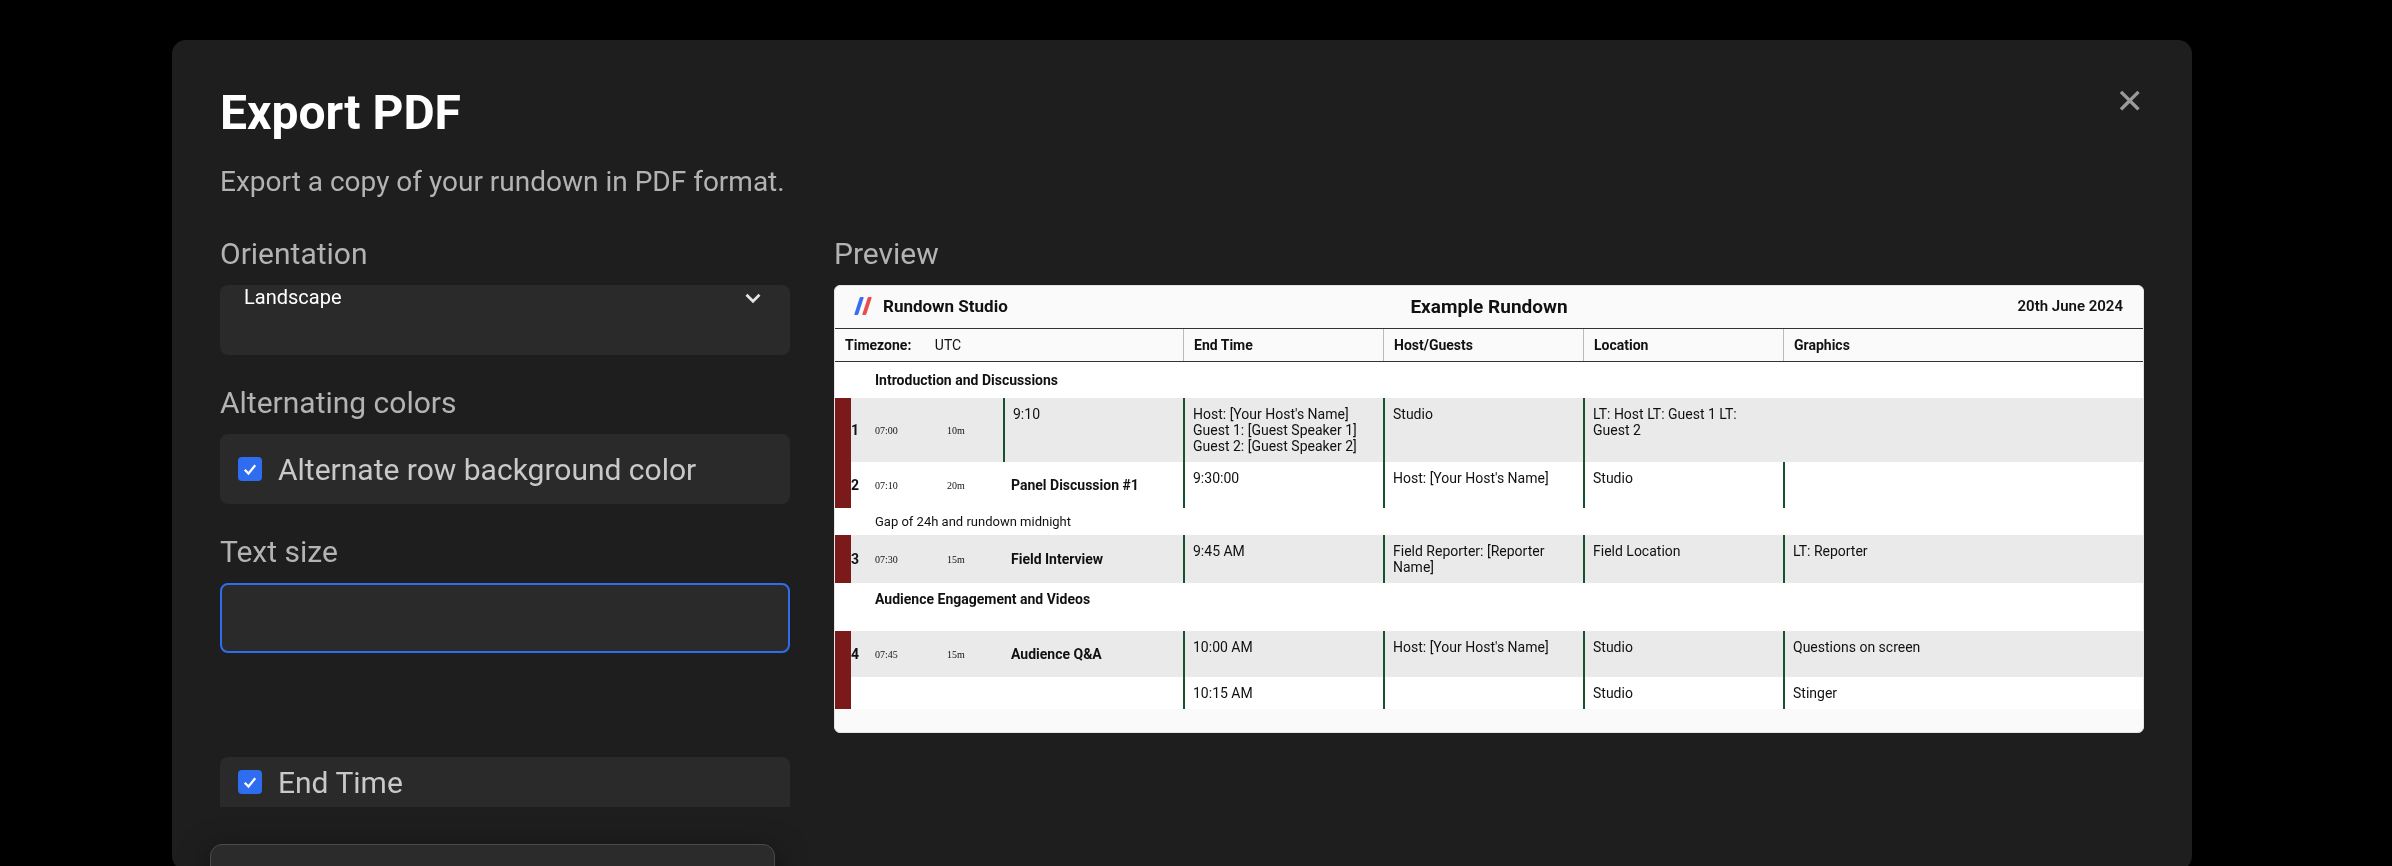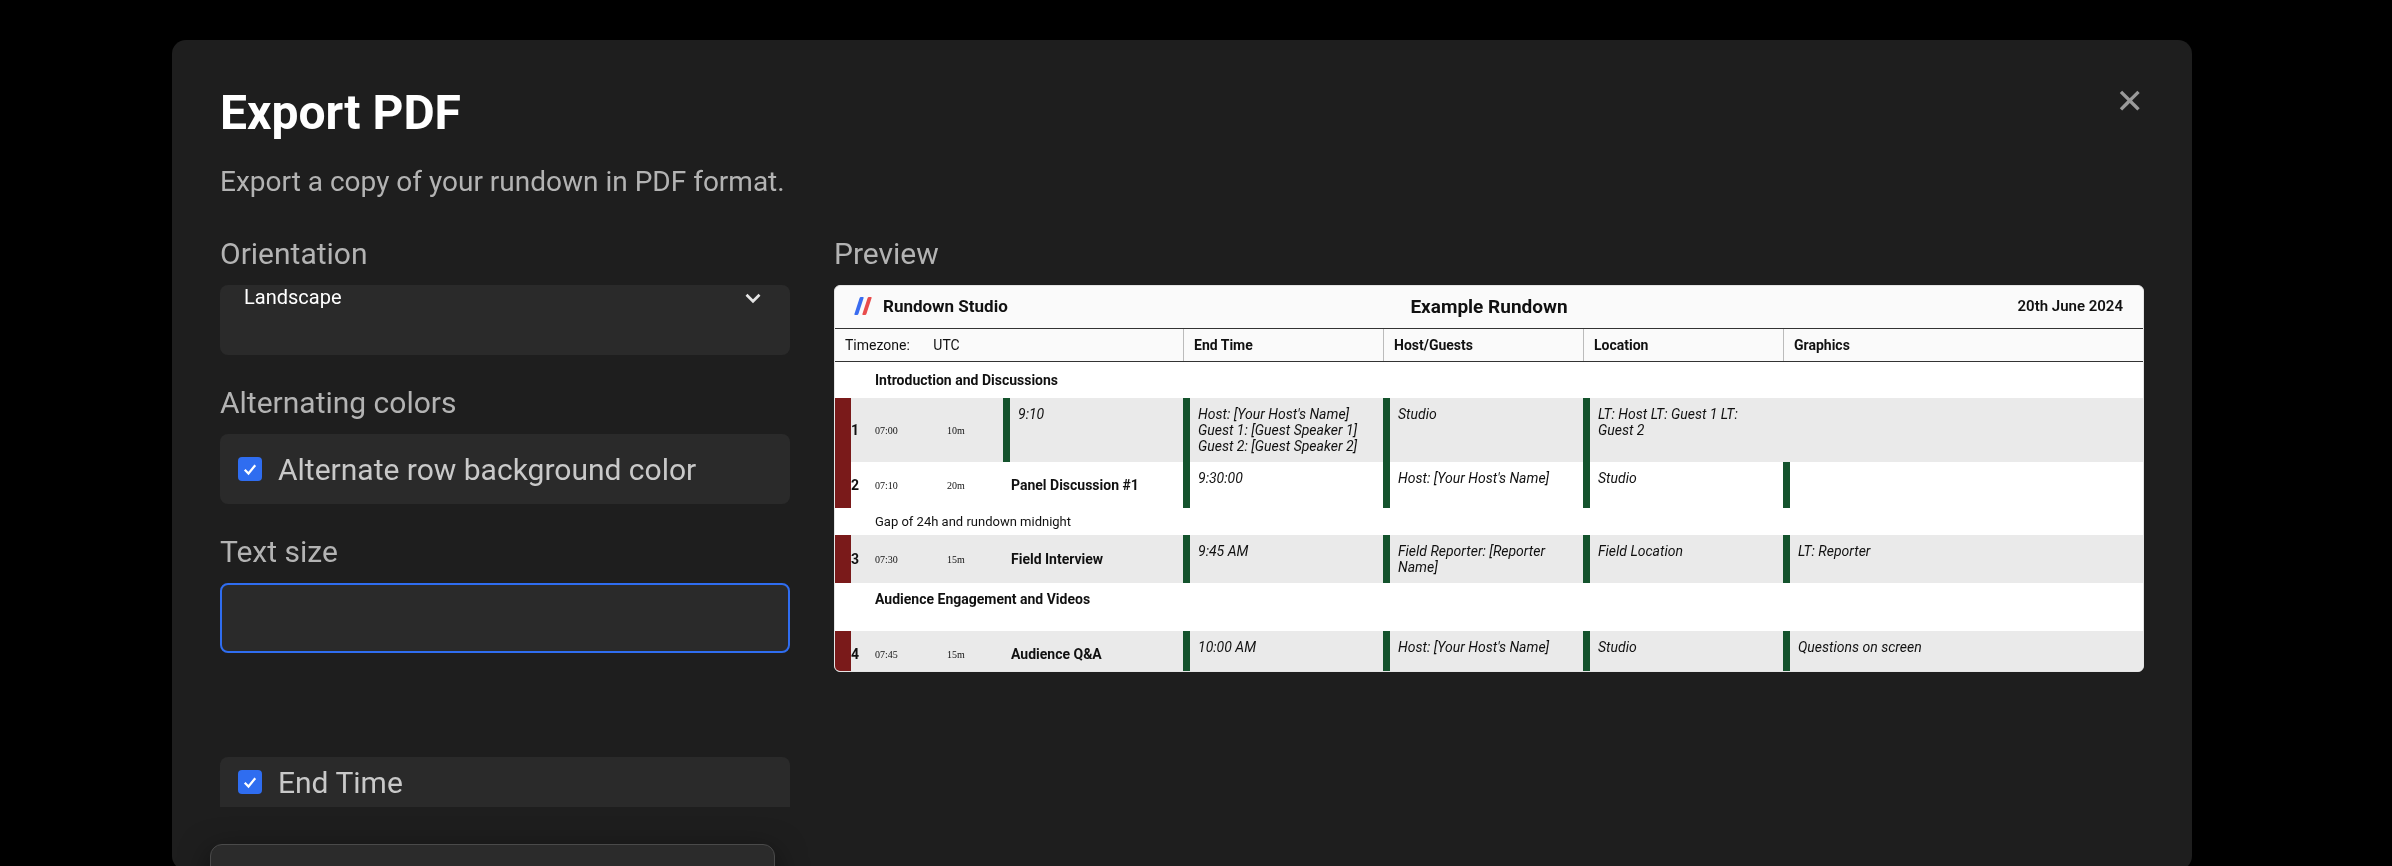--- a/index.html
+++ b/index.html
@@ -95,21 +95,21 @@
     font-size: 30px;
     color: #fff;
     border-radius: 8px;
     cursor: pointer;
   }
 
   .preview-paper {
     background: #fafafa;
     border-radius: 6px;
     width: 100%;
-    height: 387px;
+    height: 448px;
     overflow: hidden;
     color: #111;
     font-size: 15px;
     border: 1px solid #e5e5e5;
   }
   .paper-head {
     display: flex;
     align-items: center;
     justify-content: space-between;
     padding: 10px 20px 12px 20px;
@@ -147,21 +147,21 @@
     font-size: 14px;
     min-height: 46px;
     background: #fff;
   }
   .data-row.alt { background: #eaeaea; }
   .data-row > div { padding: 8px 8px; display: flex; align-items: center; }
   .row-bar { background: #7a1a1a; padding: 0; }
   .row-idx { font-weight: 700; justify-content: center; }
   .row-start, .row-dur { font-family: Liberation Serif, serif; font-size: 10px; }
   .row-title { font-weight: 700; }
-  .cell-border { border-left: 7px solid #14532d; font-style: italic; }
+  .cell-border { border-left: 2px solid #14532d; }
   .row-endtime, .row-host, .row-loc, .row-gfx { align-items: flex-start !important; }
 
   .note-row { padding: 6px 10px 6px 40px; font-size: 13px; background: #fff; }
 
   .data-row.future5 {
     grid-template-columns: 8px 24px 72px 64px 180px 200px 200px 200px 1fr;
     min-height: 28px;
   }
 </style>
 </head>
@@ -241,21 +241,21 @@
                 <span class="s2"></span>
             </span>
             <span>Rundown Studio</span>
           </div>
           <div class="paper-title">Example Rundown</div>
           <div class="paper-date">20th June 2024</div>
         </div>
 
         <div class="paper-colhead">
           <div>
-            <span style="font-weight:400;">Timezone:</span>
+            <span style="font-weight:700;">Timezone:</span>
             <span style="font-weight:400; margin-left:20px;">UTC</span>
           </div>
           <div>End Time</div>
           <div>Host/Guests</div>
           <div>Location</div>
           <div>Graphics</div>
         </div>
 
         <div class="section-row">Introduction and Discussions</div>
 

